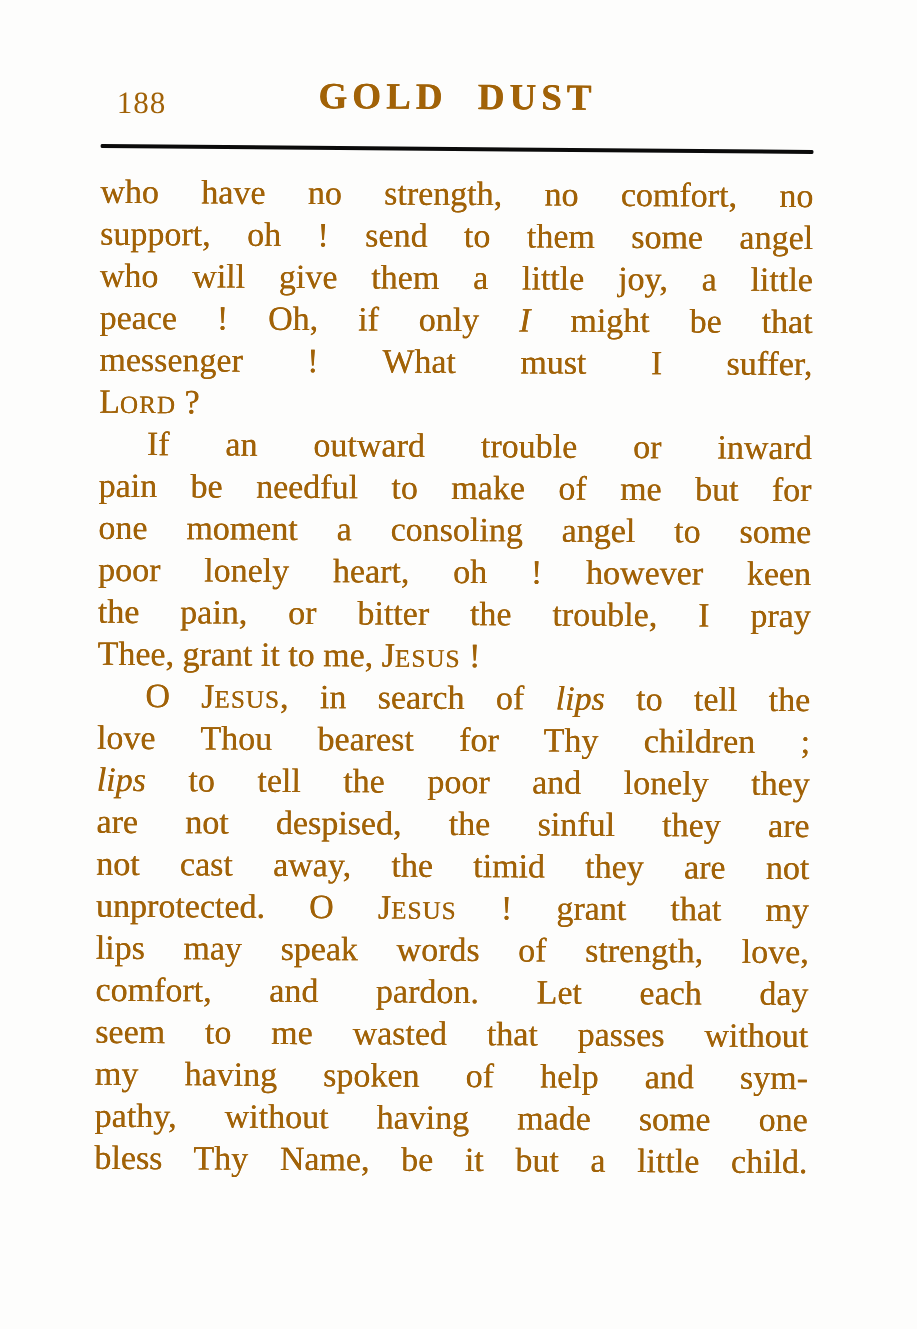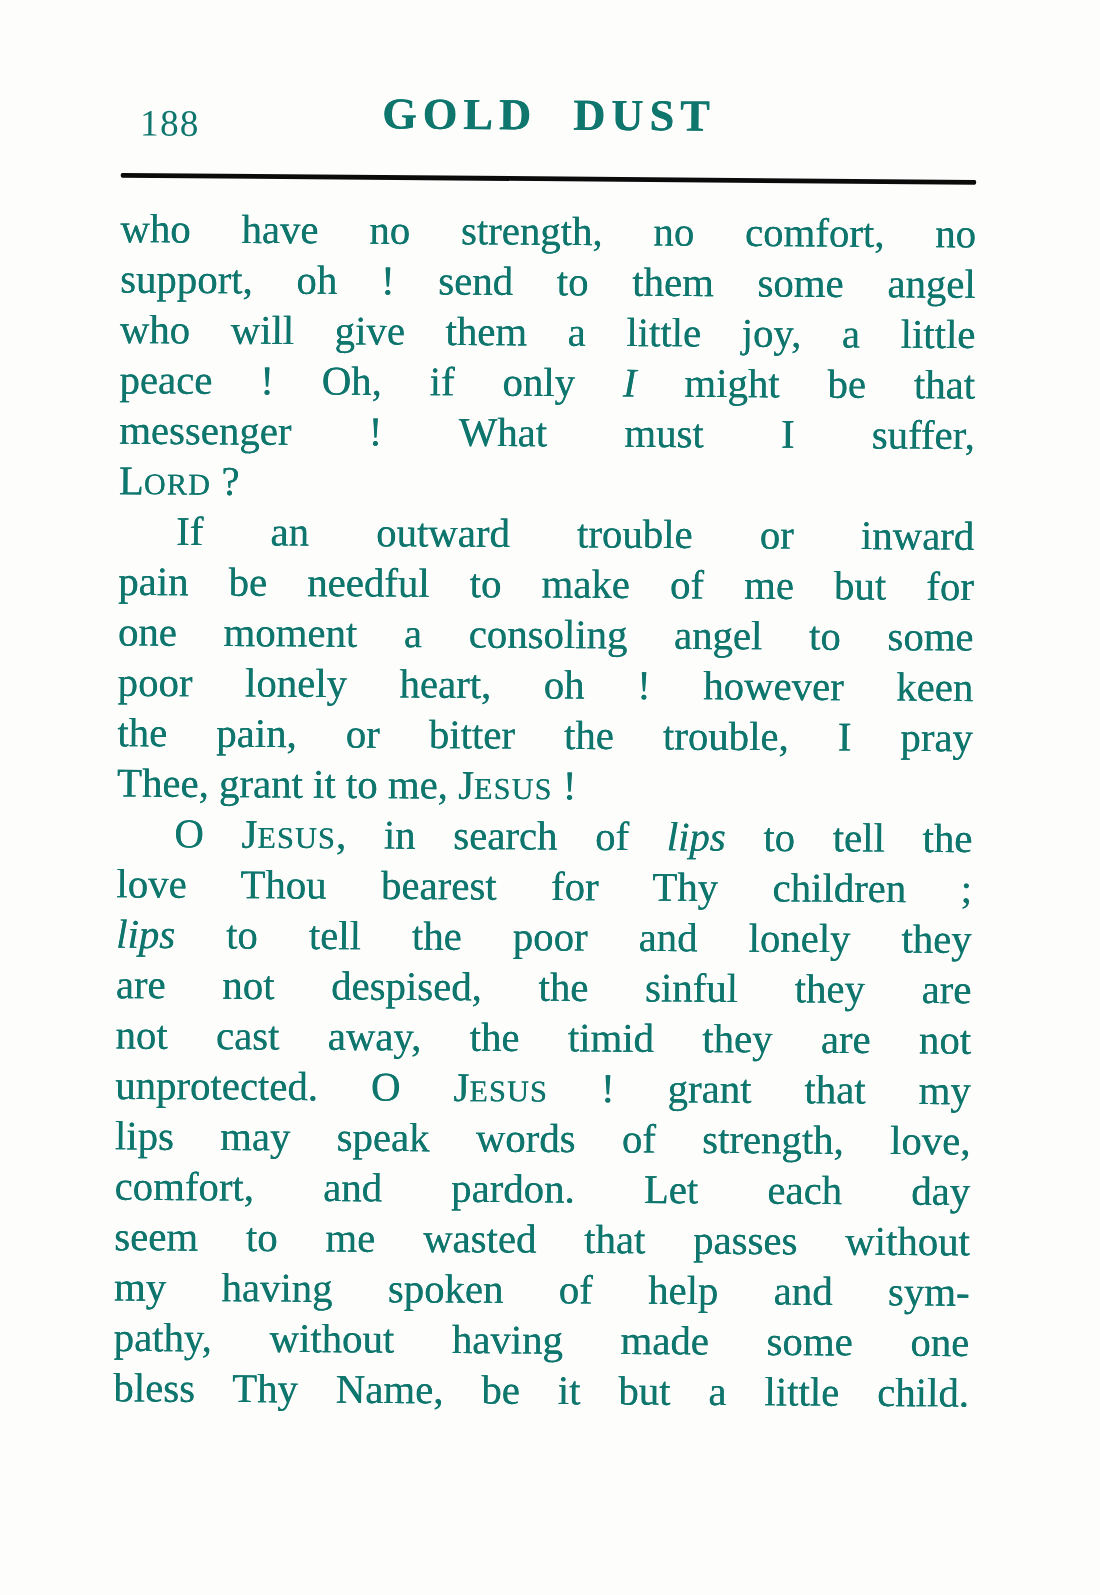--- a/index.html
+++ b/index.html
@@ -73,21 +73,21 @@
   }
   .line em { font-style: italic; }
   .sc {
     font-size: 0.74em;
     letter-spacing: 0.04em;
   }
 </style>
 </head>
 <body>
 
-<div class="page" style="background: rgb(253, 253, 252); color: #0f766e;">
+<div class="page" style="background: rgb(253, 253, 252); color: #a16207;">
   <div class="content">
     <div class="header">
       <span class="page-number">188</span>
       <div class="running-title">GOLD DUST</div>
     </div>
     <div class="rule"></div>
     <div class="body-text">
         <div class="paragraph">
           <div class="line"><span>who have no strength, no comfort, no</span></div>
           <div class="line"><span>support, oh ! send to them some angel</span></div>

